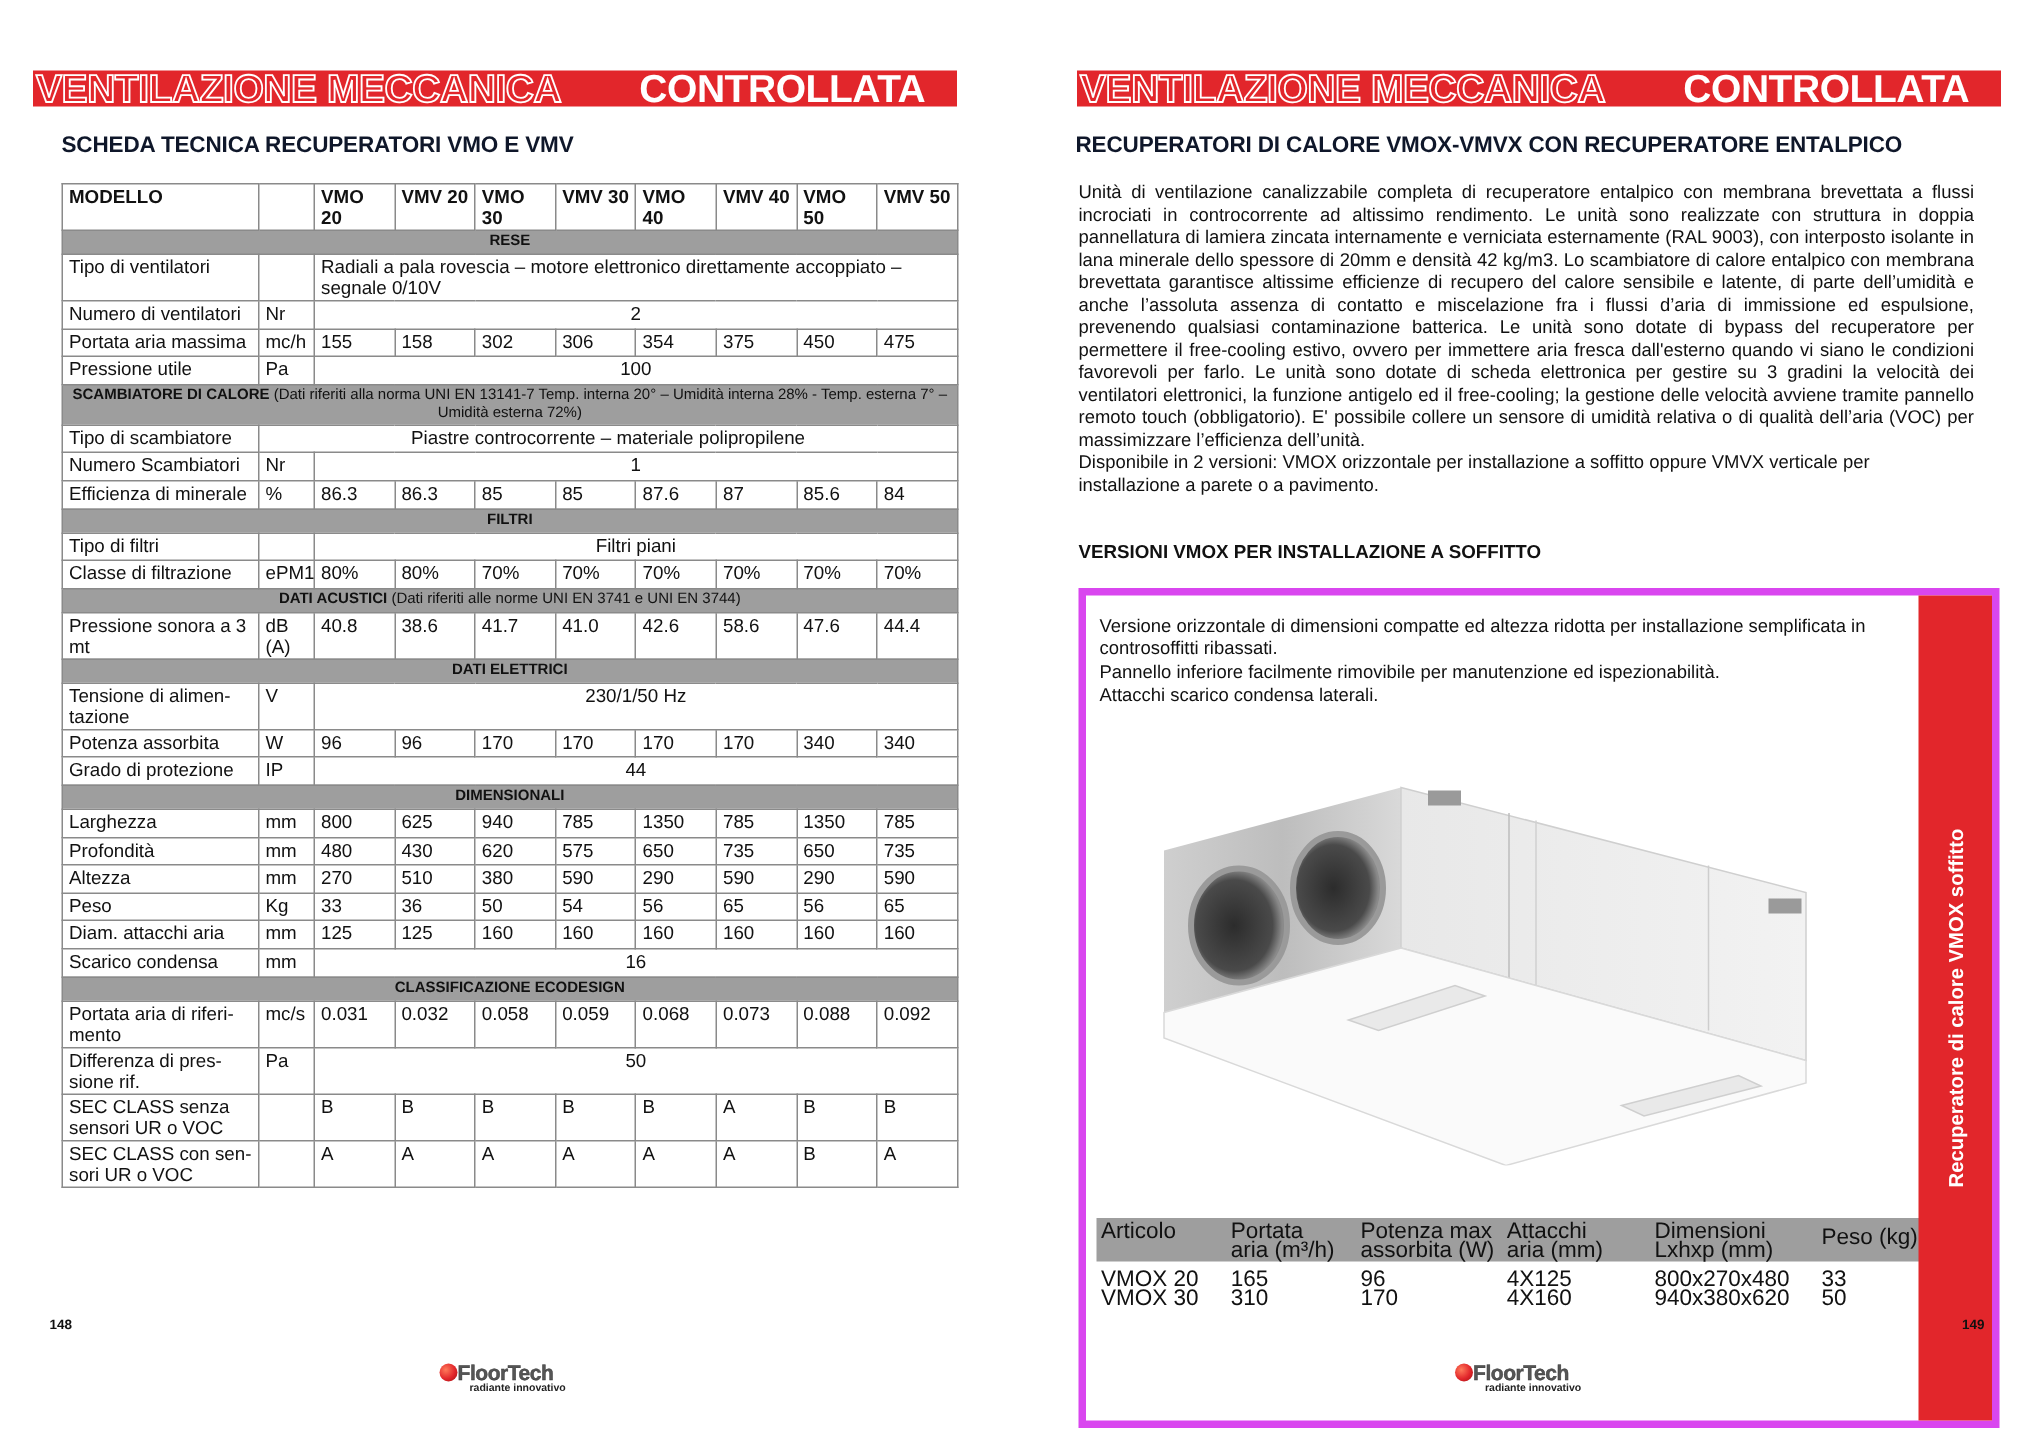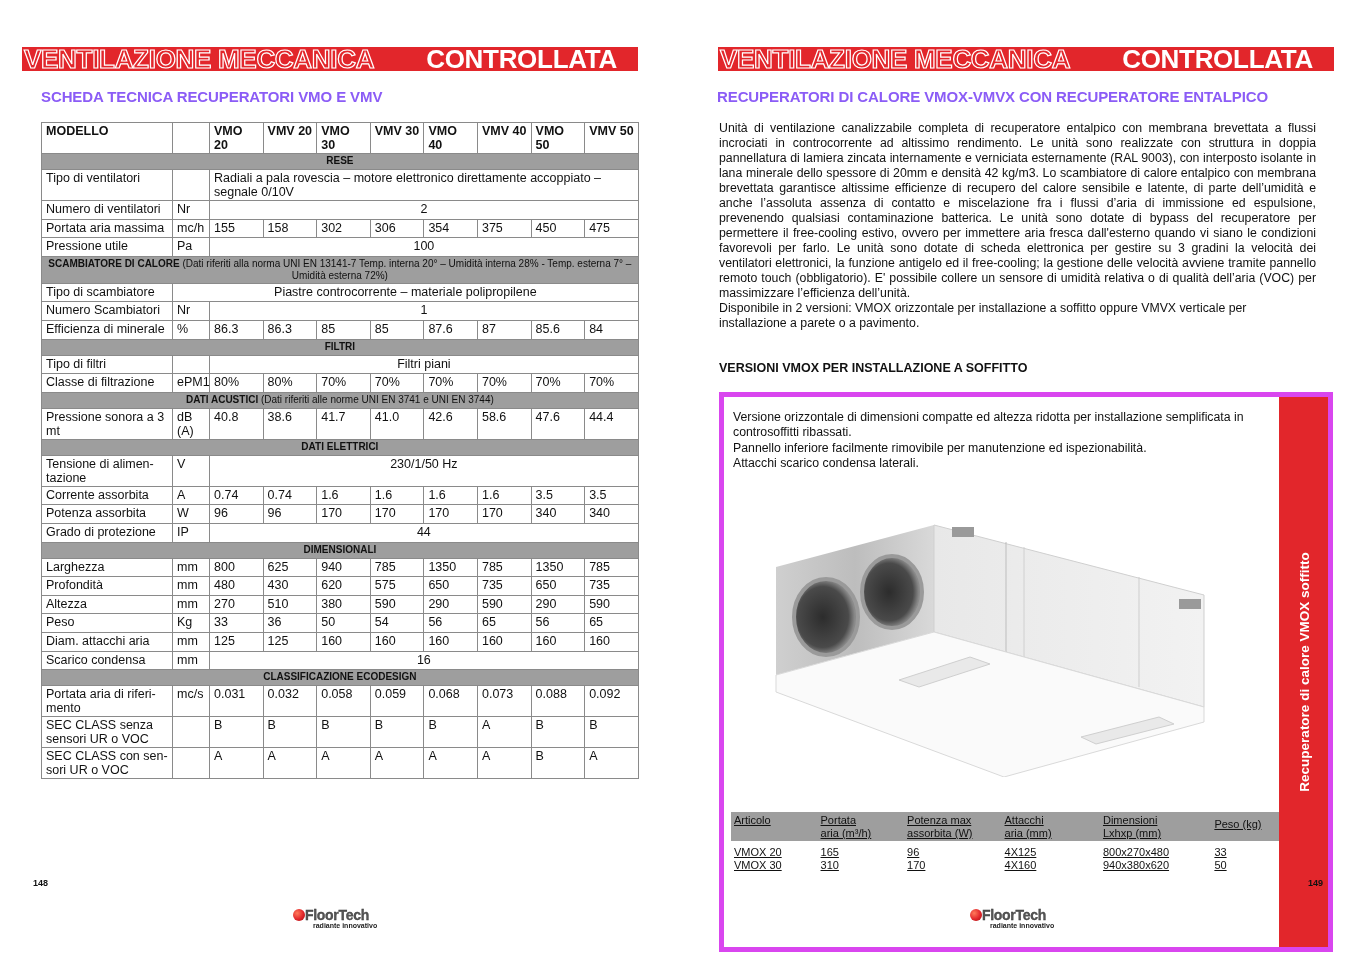--- a/index.html
+++ b/index.html
@@ -22,21 +22,21 @@
   .page-right .banner { left: 40px; width: 616px; }
   .banner .outline {
     color: #e2262b;
     -webkit-text-stroke: 1.2px #ffffff;
     text-shadow: 0 0 0 #fff;
     margin-right: 8px;
   }
   .banner .solid { color: #ffffff; }
 
   .section-title {
-    position: absolute; font-weight: bold; font-size: 15px; color: #8b5cf6; letter-spacing: -0.1px;
+    position: absolute; font-weight: bold; font-size: 15px; color: #0f172a; letter-spacing: -0.1px;
   }
   .page-left .section-title { left: 41px; top: 88px; }
   .page-right .section-title.main { left: 39px; top: 88px; }
 
   
   table.spec {
     position: absolute; left: 41px; top: 122px; width: 597px;
     border-collapse: collapse; font-size: 12.5px; table-layout: fixed;
   }
   table.spec td {
@@ -71,21 +71,21 @@
     position: absolute; left: 50%; top: 50%;
     transform: translate(-50%, -50%) rotate(-90deg);
     white-space: nowrap; color: #fff; font-weight: bold; font-size: 13.5px;
   }
   .box-desc {
     position: absolute; left: 9px; top: 13px; width: 550px;
     font-size: 12.3px; line-height: 15.3px;
   }
   .product-img { position: absolute; left: 50px; top: 110px; width: 440px; height: 270px; }
 
-  .mini-table { position: absolute; left: 7px; top: 415px; width: 551px; font-size: 11px; text-decoration: underline; }
+  .mini-table { position: absolute; left: 7px; top: 415px; width: 551px; font-size: 15px; }
   .mini-head {
     background: #9e9e9e; height: 29px; display: flex; padding: 2px 3px; line-height: 13px;
   }
   .mini-row { display: flex; padding: 0 3px; line-height: 13px; }
   .mini-rows { padding-top: 5px; }
   .mc1 { width: 87px; } .mc2 { width: 87px; } .mc3 { width: 98px; }
   .mc4 { width: 99px; } .mc5 { width: 112px; } .mc6 { width: 65px; }
   .mini-head .mc6 { padding-top: 4px; }
 
   .page-num { position: absolute; top: 878px; font-weight: bold; font-size: 9px; }
@@ -232,32 +232,20 @@
         </tr>
         <tr class="sect">
           <td colspan="10"><span>DATI ELETTRICI</span></td>
         </tr>
         <tr>
           <td>Tensione di alimen-tazione</td>
           <td>V</td>
           <td colspan="8" class="center">230/1/50 Hz</td>
         </tr>
         <tr>
-          <td>Corrente assorbita</td>
-          <td>A</td>
-          <td>0.74</td>
-          <td>0.74</td>
-          <td>1.6</td>
-          <td>1.6</td>
-          <td>1.6</td>
-          <td>1.6</td>
-          <td>3.5</td>
-          <td>3.5</td>
-        </tr>
-        <tr>
           <td>Potenza assorbita</td>
           <td>W</td>
           <td>96</td>
           <td>96</td>
           <td>170</td>
           <td>170</td>
           <td>170</td>
           <td>170</td>
           <td>340</td>
           <td>340</td>
@@ -342,20 +330,25 @@
           <td>Portata aria di riferi-mento</td>
           <td>mc/s</td>
           <td>0.031</td>
           <td>0.032</td>
           <td>0.058</td>
           <td>0.059</td>
           <td>0.068</td>
           <td>0.073</td>
           <td>0.088</td>
           <td>0.092</td>
+        </tr>
+        <tr>
+          <td>Differenza di pres-sione rif.</td>
+          <td>Pa</td>
+          <td colspan="8" class="center">50</td>
         </tr>
         <tr>
           <td>SEC CLASS senza sensori UR o VOC</td>
           <td></td>
           <td>B</td>
           <td>B</td>
           <td>B</td>
           <td>B</td>
           <td>B</td>
           <td>A</td>

